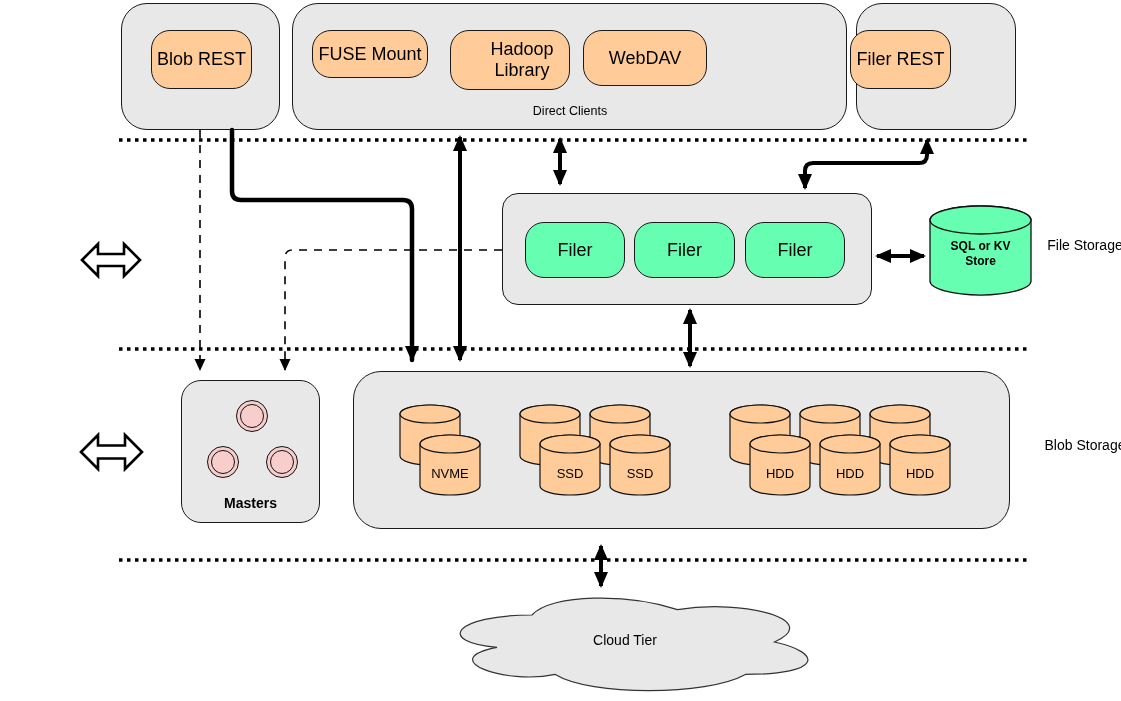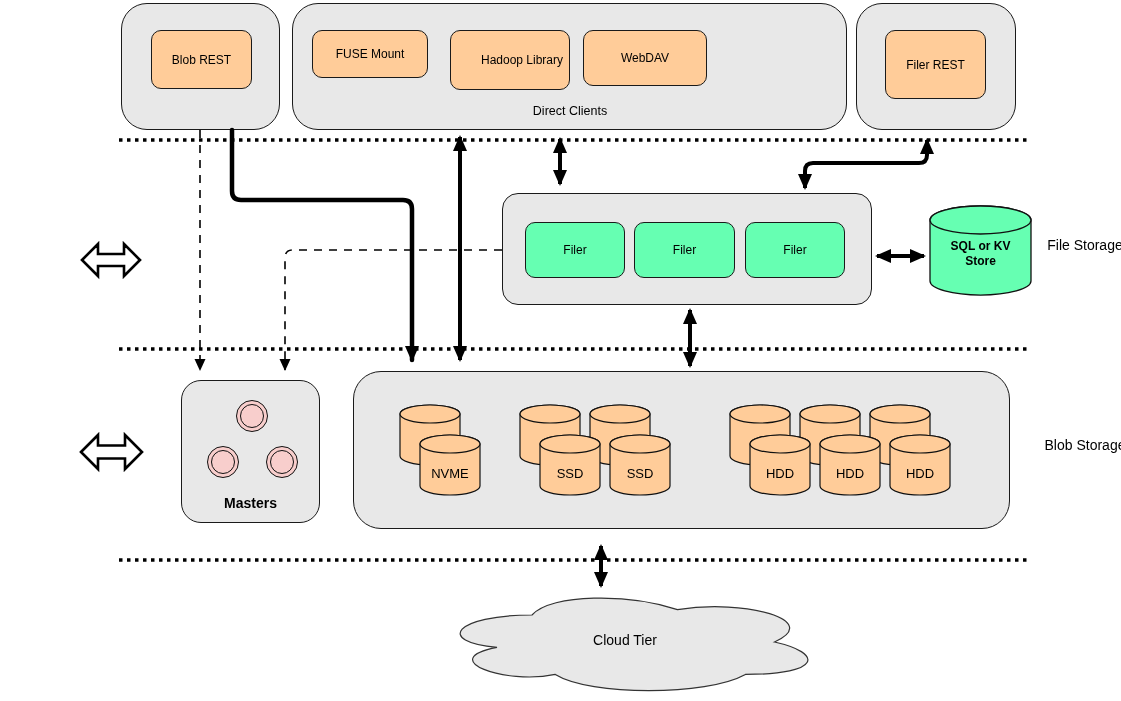--- a/index.html
+++ b/index.html
@@ -5,23 +5,23 @@
   html,body{margin:0;padding:0;background:#ffffff;}
   .stage{
     position:relative;width:1121px;height:701px;background:#fff;overflow:hidden;
     font-family:"Liberation Sans", sans-serif;color:#000;
   }
   .container{
     position:absolute;background:#e8e8e8;border:1px solid #1a1a1a;border-radius:26px;
     box-sizing:border-box;
   }
   .chip{
-    position:absolute;background:#ffcc99;border:1px solid #1a1a1a;border-radius:10px;
+    position:absolute;background:#ffcc99;border:1px solid #1a1a1a;border-radius:19px;
     display:flex;align-items:center;justify-content:center;
-    font-size:12px;box-sizing:border-box;text-align:center;
+    font-size:18px;box-sizing:border-box;text-align:center;
   }
   .chip.green{background:#66ffb2;}
   .caption{
     position:absolute;font-size:12.5px;text-align:center;white-space:nowrap;
   }
   .admin{
     position:absolute;left:2px;top:100px;width:60px;height:478px;
     background:#e8e8e8;border:1px solid #1a1a1a;border-radius:14px;box-sizing:border-box;
     display:flex;align-items:center;justify-content:center;
     font-weight:bold;font-size:12.5px;text-align:center;line-height:1.25;
@@ -64,21 +64,21 @@
   <div class="container" style="left:121px;top:3px;width:159px;height:127px;"></div>
   <div class="chip" style="left:151px;top:30px;width:101px;height:59px;">Blob REST</div>
 
   <div class="container" style="left:292px;top:3px;width:555px;height:127px;"></div>
   <div class="chip" style="left:312px;top:30px;width:116px;height:48px;">FUSE Mount</div>
   <div class="chip" style="left:450px;top:30px;width:120px;height:60px;padding-left:24px;">Hadoop Library</div>
   <div class="chip" style="left:583px;top:30px;width:124px;height:56px;">WebDAV</div>
   <div class="caption" style="left:470px;top:104px;width:200px;">Direct Clients</div>
 
   <div class="container" style="left:856px;top:3px;width:160px;height:127px;"></div>
-  <div class="chip" style="left:885px;top:30px;width:101px;height:69px;">Filer REST</div>
+  <div class="chip" style="left:850px;top:30px;width:101px;height:59px;">Filer REST</div>
 
   <div class="container filer-cluster" style="left:502px;top:193px;width:370px;height:112px;"></div>
   <div class="chip green" style="left:525px;top:222px;width:100px;height:56px;">Filer</div>
   <div class="chip green" style="left:634px;top:222px;width:101px;height:56px;">Filer</div>
   <div class="chip green" style="left:745px;top:222px;width:100px;height:56px;">Filer</div>
 
   <svg class="cyl" style="left:929px;top:205px;" width="103" height="91" viewBox="0 0 103 91">
     <path d="M1,15 a50,14 0 0 1 101,0 v61 a50,14 0 0 1 -101,0 z" fill="#66ffb2" stroke="#111" stroke-width="1.3"></path>
     <ellipse cx="51.5" cy="15" rx="50.5" ry="14" fill="#66ffb2" stroke="#111" stroke-width="1.3"></ellipse>
   </svg>

